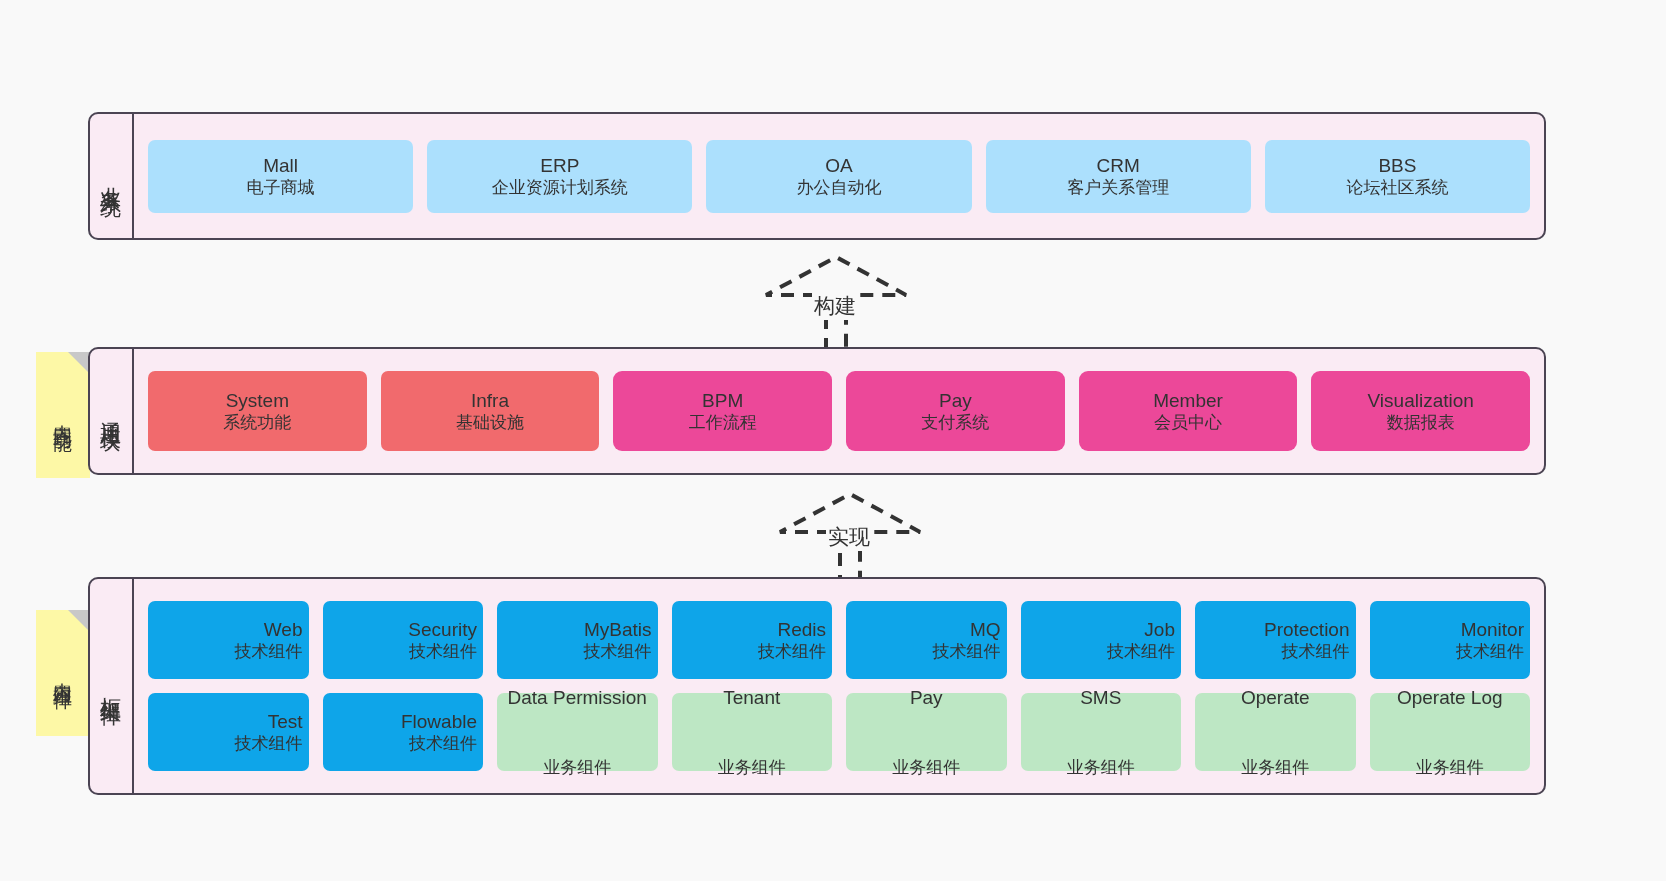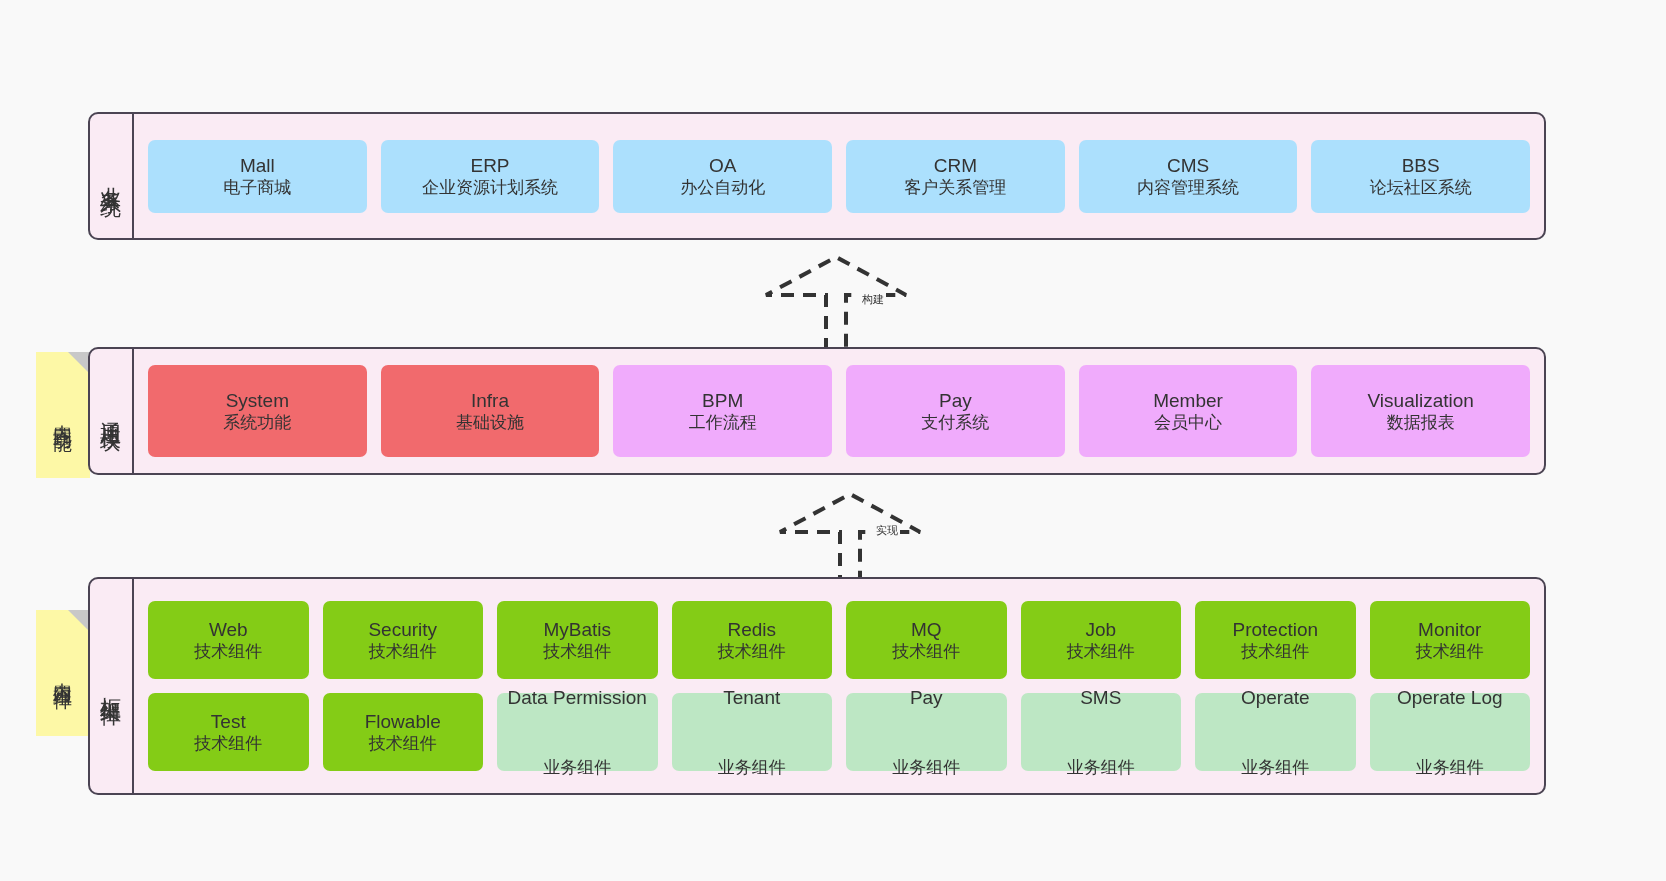--- a/index.html
+++ b/index.html
@@ -81,31 +81,31 @@
     line-height: 1.25;
     box-sizing: border-box;
     padding: 4px 6px;
     color: #333333;
   }
   .card .t1 { font-size: 19px; }
   .card .t2 { font-size: 17px; }
 
   .c-blue        { background: #ace0fd; }
   .c-red         { background: #f16a6d; }
-  .c-pink        { background: #f0abfc; }
-  .c-green       { background: #84cc16; }
+  .c-pink        { background: #ec4899; border-radius: 9px; }
+  .c-green       { background: #0ea5e9; align-items: flex-end; }
   .c-lightgreen  { background: #bde7c4; gap: 48px; }
 
   
   #layer-business { left: 88px;  top: 112px; width: 1458px; height: 128px; }
   #layer-modules  { left: 88px;  top: 347px; width: 1458px; height: 128px; }
   #layer-framework{ left: 88px;  top: 577px; width: 1458px; height: 218px; }
 
   #layer-business .card  { height: 73px; }
-  #layer-modules .card   { height: 92px; }
+  #layer-modules .card   { height: 80px; }
   #layer-framework .card { height: 78px; }
 
   
   .note {
     position: absolute;
     background: #fdf8a6;
     display: flex;
     align-items: center;
     justify-content: center;
     box-sizing: border-box;
@@ -135,26 +135,25 @@
   .connector {
     position: absolute;
     width: 180px;
     height: 96px;
   }
   #connector-build   { left: 746px; top: 255px; }
   #connector-realize { left: 760px; top: 492px; }
 
   .connector-label {
     position: absolute;
-    font-size: 11px;
+    font-size: 21px;
     color: #333333;
     background: #f9f9f9;
     padding: 0 2px;
     white-space: nowrap;
-    margin-left: 48px;
   }
   #label-build   { left: 812px; top: 292px; }
   #label-realize { left: 826px; top: 523px; }
 </style>
 </head>
 <body>
 
 <div id="canvas">
 
   <div class="layer" id="layer-business">
@@ -173,24 +172,20 @@
         </div>
         <div class="card c-blue">
           <div class="t1">OA</div>
           <div class="t2">办公自动化</div>
         </div>
         <div class="card c-blue">
           <div class="t1">CRM</div>
           <div class="t2">客户关系管理</div>
         </div>
         <div class="card c-blue">
-          <div class="t1">CMS</div>
-          <div class="t2">内容管理系统</div>
-        </div>
-        <div class="card c-blue">
           <div class="t1">BBS</div>
           <div class="t2">论坛社区系统</div>
         </div>
       </div>
     </div>
   </div>
 
   <svg class="connector" id="connector-build" viewBox="0 0 180 96">
     <path d="M 80 96 L 80 40 L 20 40 L 90 2 L 160 40 L 100 40 L 100 96" fill="none" stroke="#333333" stroke-width="4" stroke-dasharray="13,9"></path>
   </svg>

